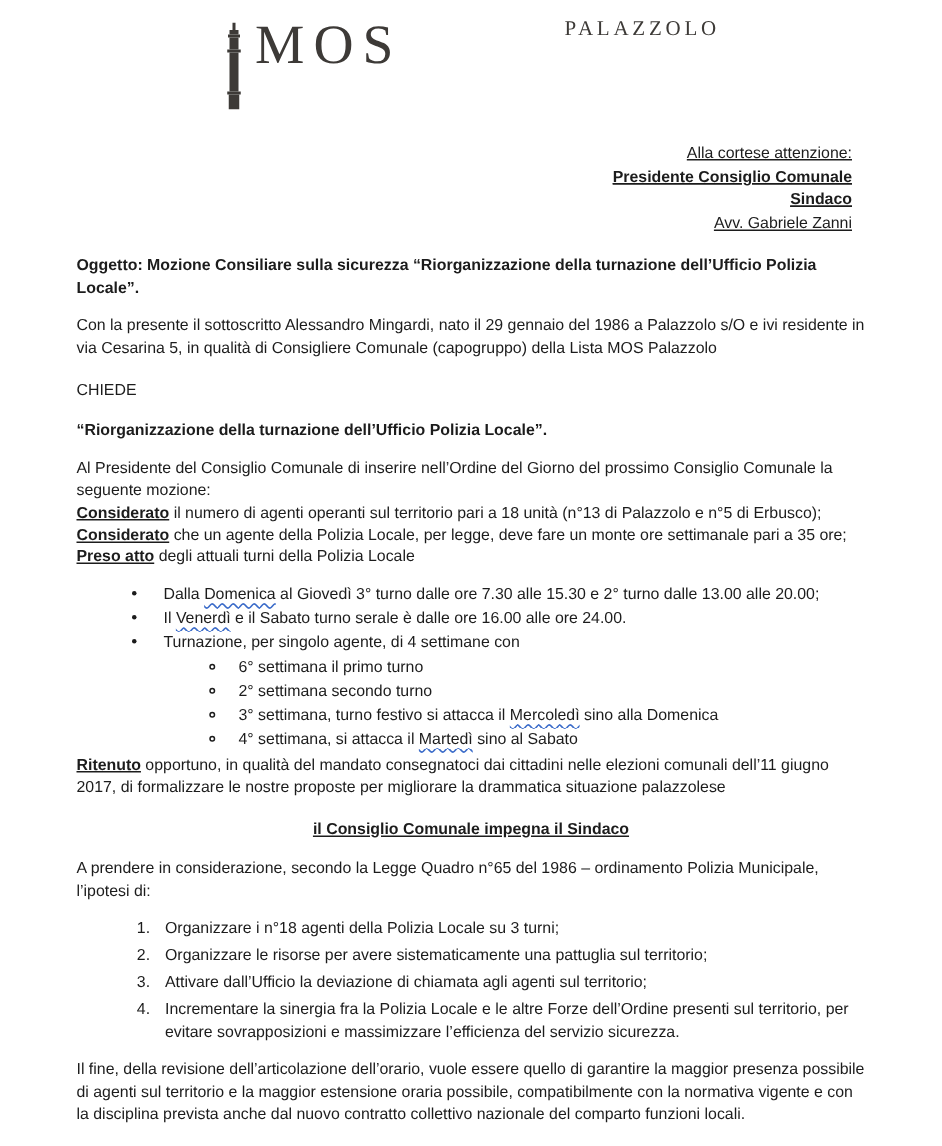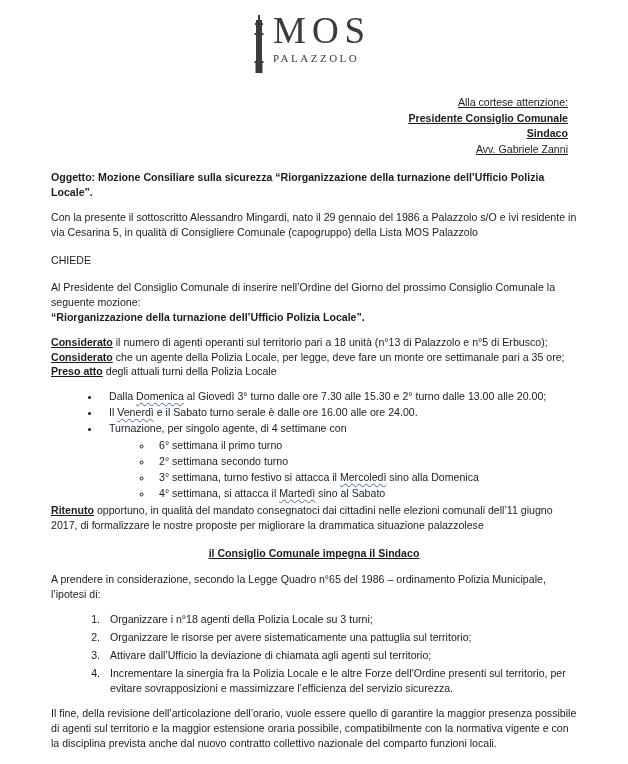--- a/index.html
+++ b/index.html
@@ -20,37 +20,37 @@
   
   .logo {
     display: flex;
     justify-content: center;
     align-items: flex-start;
     gap: 4px;
     margin-bottom: 20px;
     height: 62px;
   }
   .logo-tower { flex: 0 0 auto; margin-top: 2px; }
-  .logo-textcol { display: flex; flex-direction: column; align-items: stretch; }
+  .logo-textcol { display: flex; flex-direction: row; align-items: stretch; }
   .logo-mos {
     font-family: "Liberation Serif", serif;
     font-size: 37px;
     line-height: 36px;
     letter-spacing: 6px;
     color: #3d3a37;
     font-weight: 400;
     padding-left: 2px;
   }
   .logo-stripes { width: 104px; margin: 1px 0 1px 2px; }
   .stripe { height: 2px; }
   .stripe-green { background: var(--stripe-green, #00843d); margin-bottom: 2px; }
   .stripe-red { background: var(--stripe-red, #cc2233); }
   .logo-sub {
     font-family: "Liberation Serif", serif;
-    font-size: 11px;
+    font-size: 14px;
     letter-spacing: 2.5px;
     color: #3d3a37;
     padding-left: 2px;
   }
 
   
   .recipients { text-align: right; line-height: 15.6px; margin-bottom: 13px; }
   .bu { font-weight: bold; text-decoration: underline; }
 
   
@@ -113,22 +113,22 @@
     <div class="bu">Sindaco</div>
     <div>Avv. Gabriele Zanni</div>
   </div>
 
   <p class="para bold">Oggetto: Mozione Consiliare sulla sicurezza “Riorganizzazione della turnazione dell’Ufficio Polizia Locale”.</p>
 
   <p class="para">Con la presente il sottoscritto Alessandro Mingardi, nato il 29 gennaio del 1986 a Palazzolo s/O e ivi residente in via Cesarina 5, in qualità di Consigliere Comunale (capogruppo) della Lista MOS Palazzolo</p>
 
   <p class="para center" style="margin: 13px 0 12px 0;">CHIEDE</p>
 
+  <p class="para bold">“Riorganizzazione della turnazione dell’Ufficio Polizia Locale”.</p>
   <p class="para tight">Al Presidente del Consiglio Comunale di inserire nell’Ordine del Giorno del prossimo Consiglio Comunale la seguente mozione:</p>
-  <p class="para bold">“Riorganizzazione della turnazione dell’Ufficio Polizia Locale”.</p>
 
   <div class="para tight"><span class="lead">Considerato</span><span> il numero di agenti operanti sul territorio pari a 18 unità (n°13 di Palazzolo e n°5 di Erbusco);</span></div>
   <div class="para tight"><span class="lead">Considerato</span><span> che un agente della Polizia Locale, per legge, deve fare un monte ore settimanale pari a 35 ore;</span></div>
   <div class="para"><span class="lead">Preso atto</span><span> degli attuali turni della Polizia Locale</span></div>
 
   <ul class="bullets">
     <li><span>Dalla </span><span class="wavy">Domenica</span><span> al Giovedì 3° turno dalle ore 7.30 alle 15.30 e 2° turno dalle 13.00 alle 20.00;</span></li>
     <li><span>Il </span><span class="wavy">Venerdì</span><span> e il Sabato turno serale è dalle ore 16.00 alle ore 24.00.</span></li>
     <li><span>Turnazione, per singolo agente, di 4 settimane con</span>
       <ul class="subbullets">

